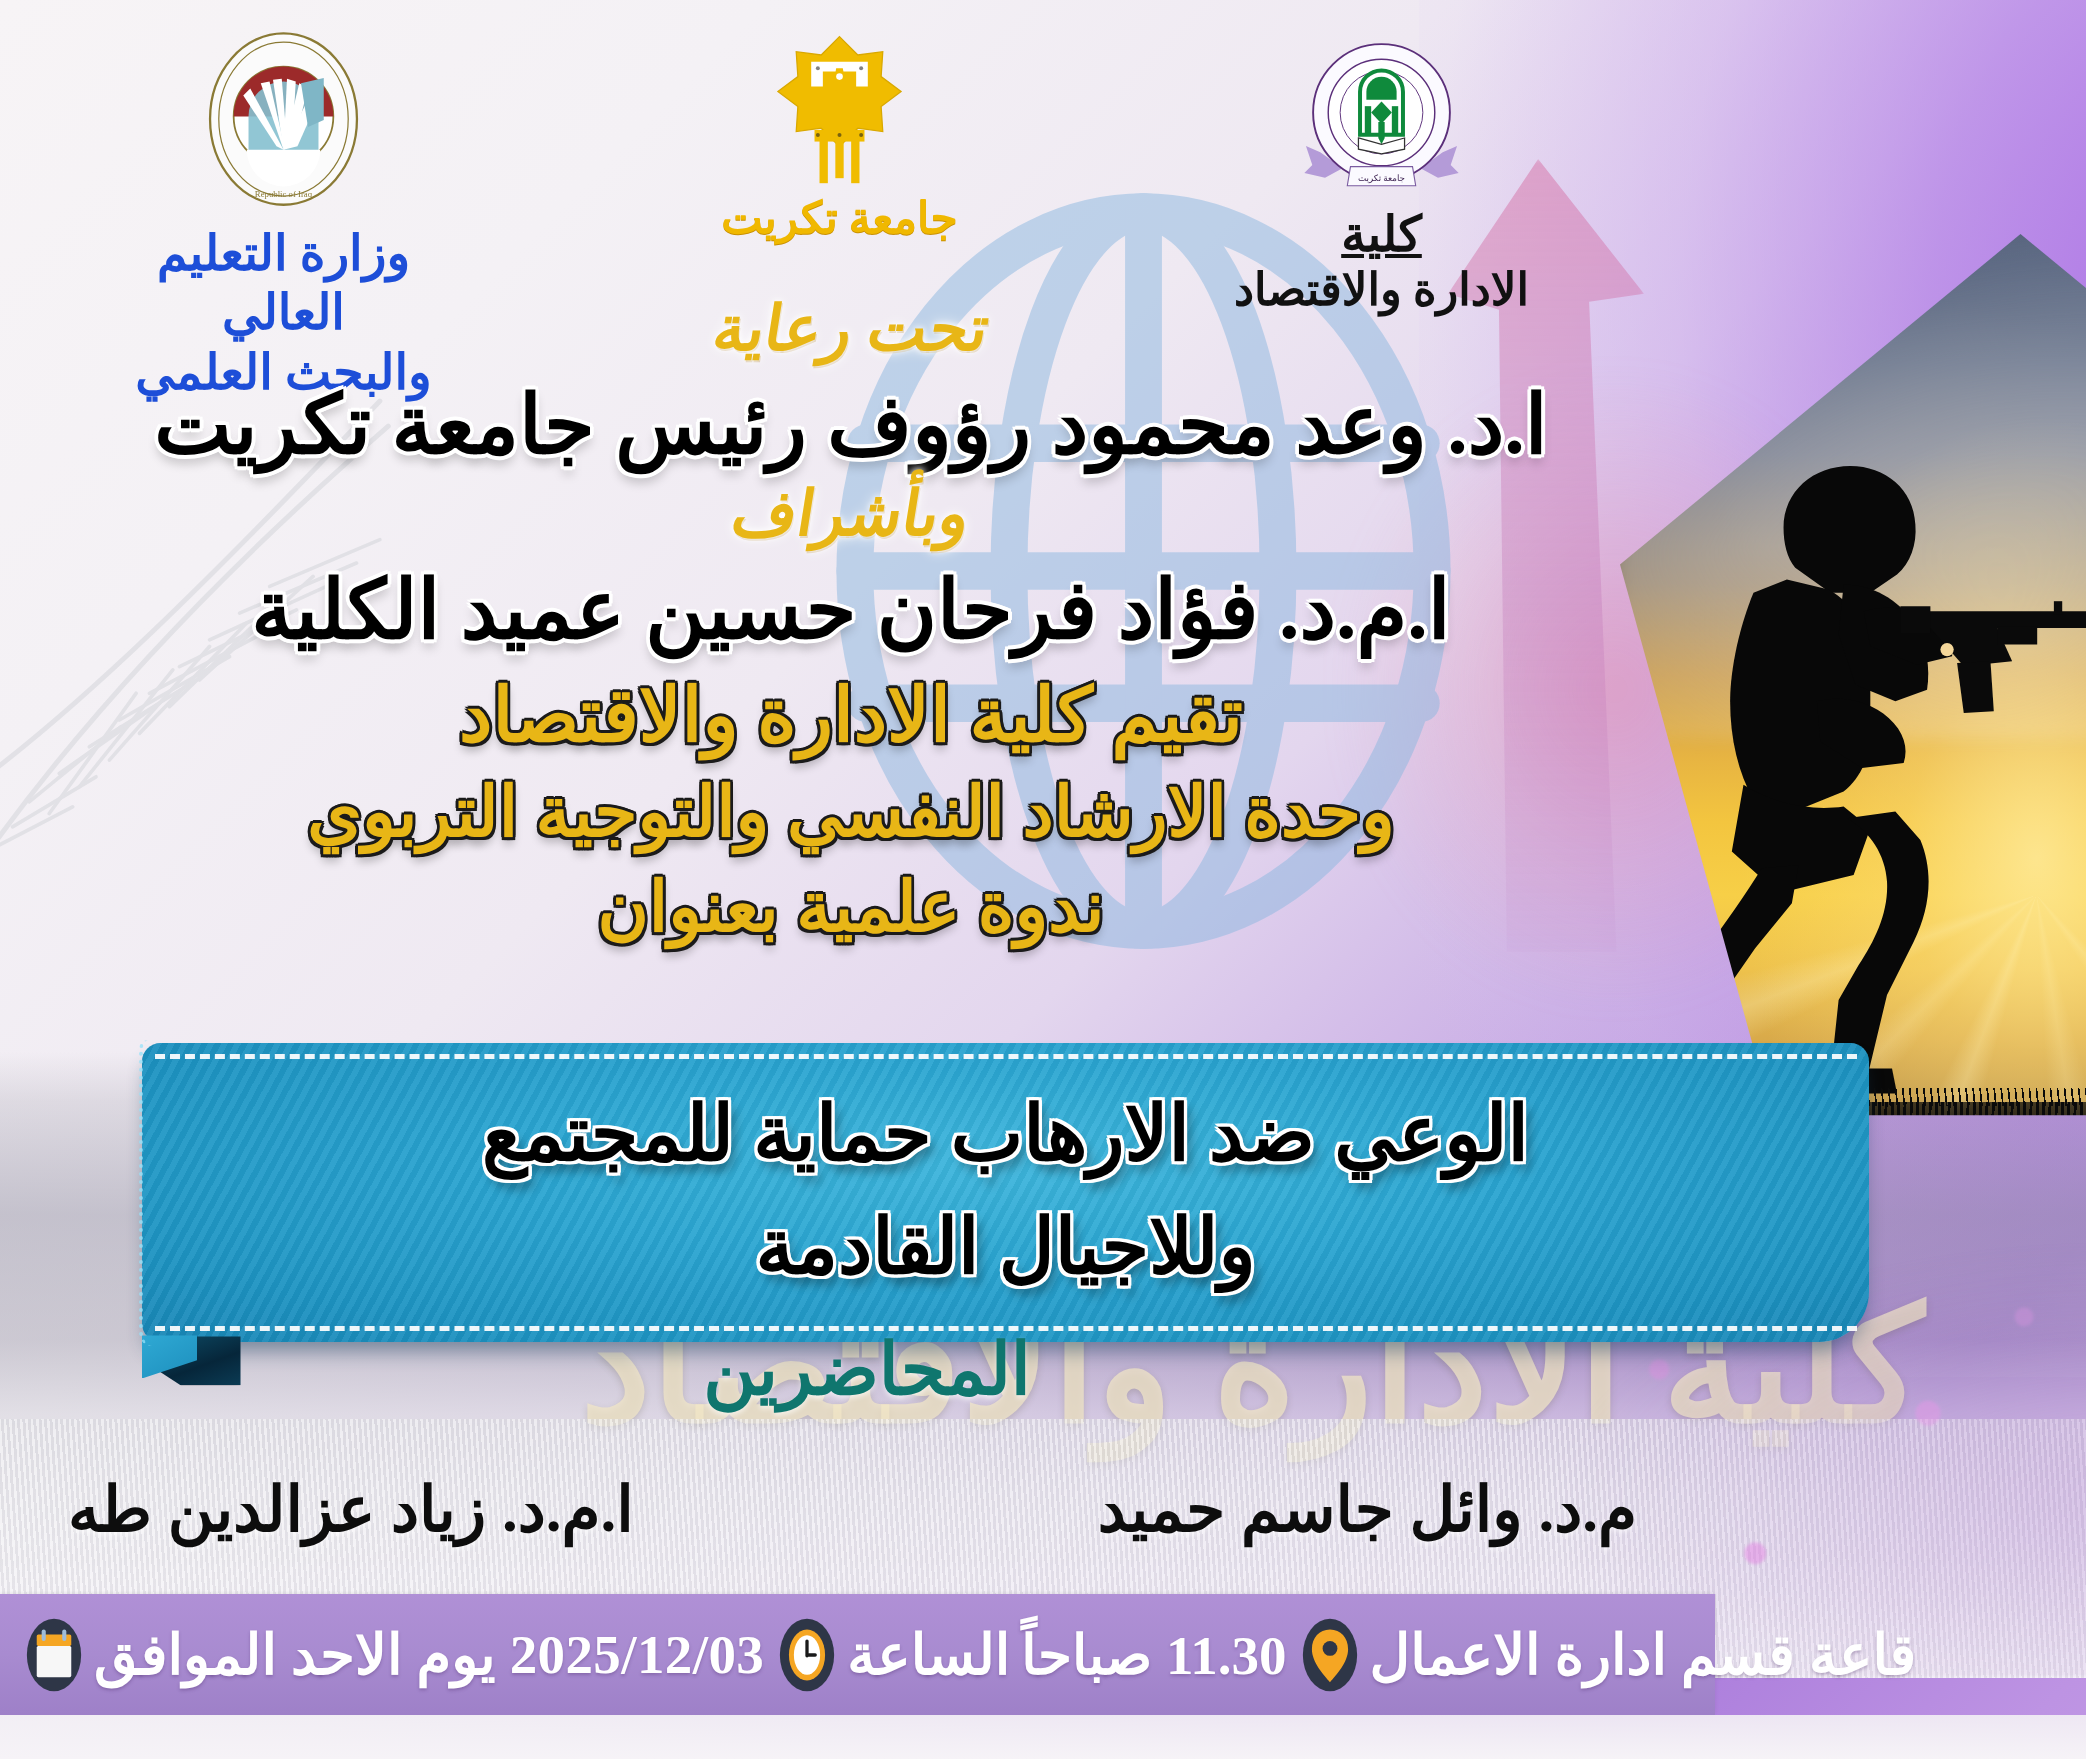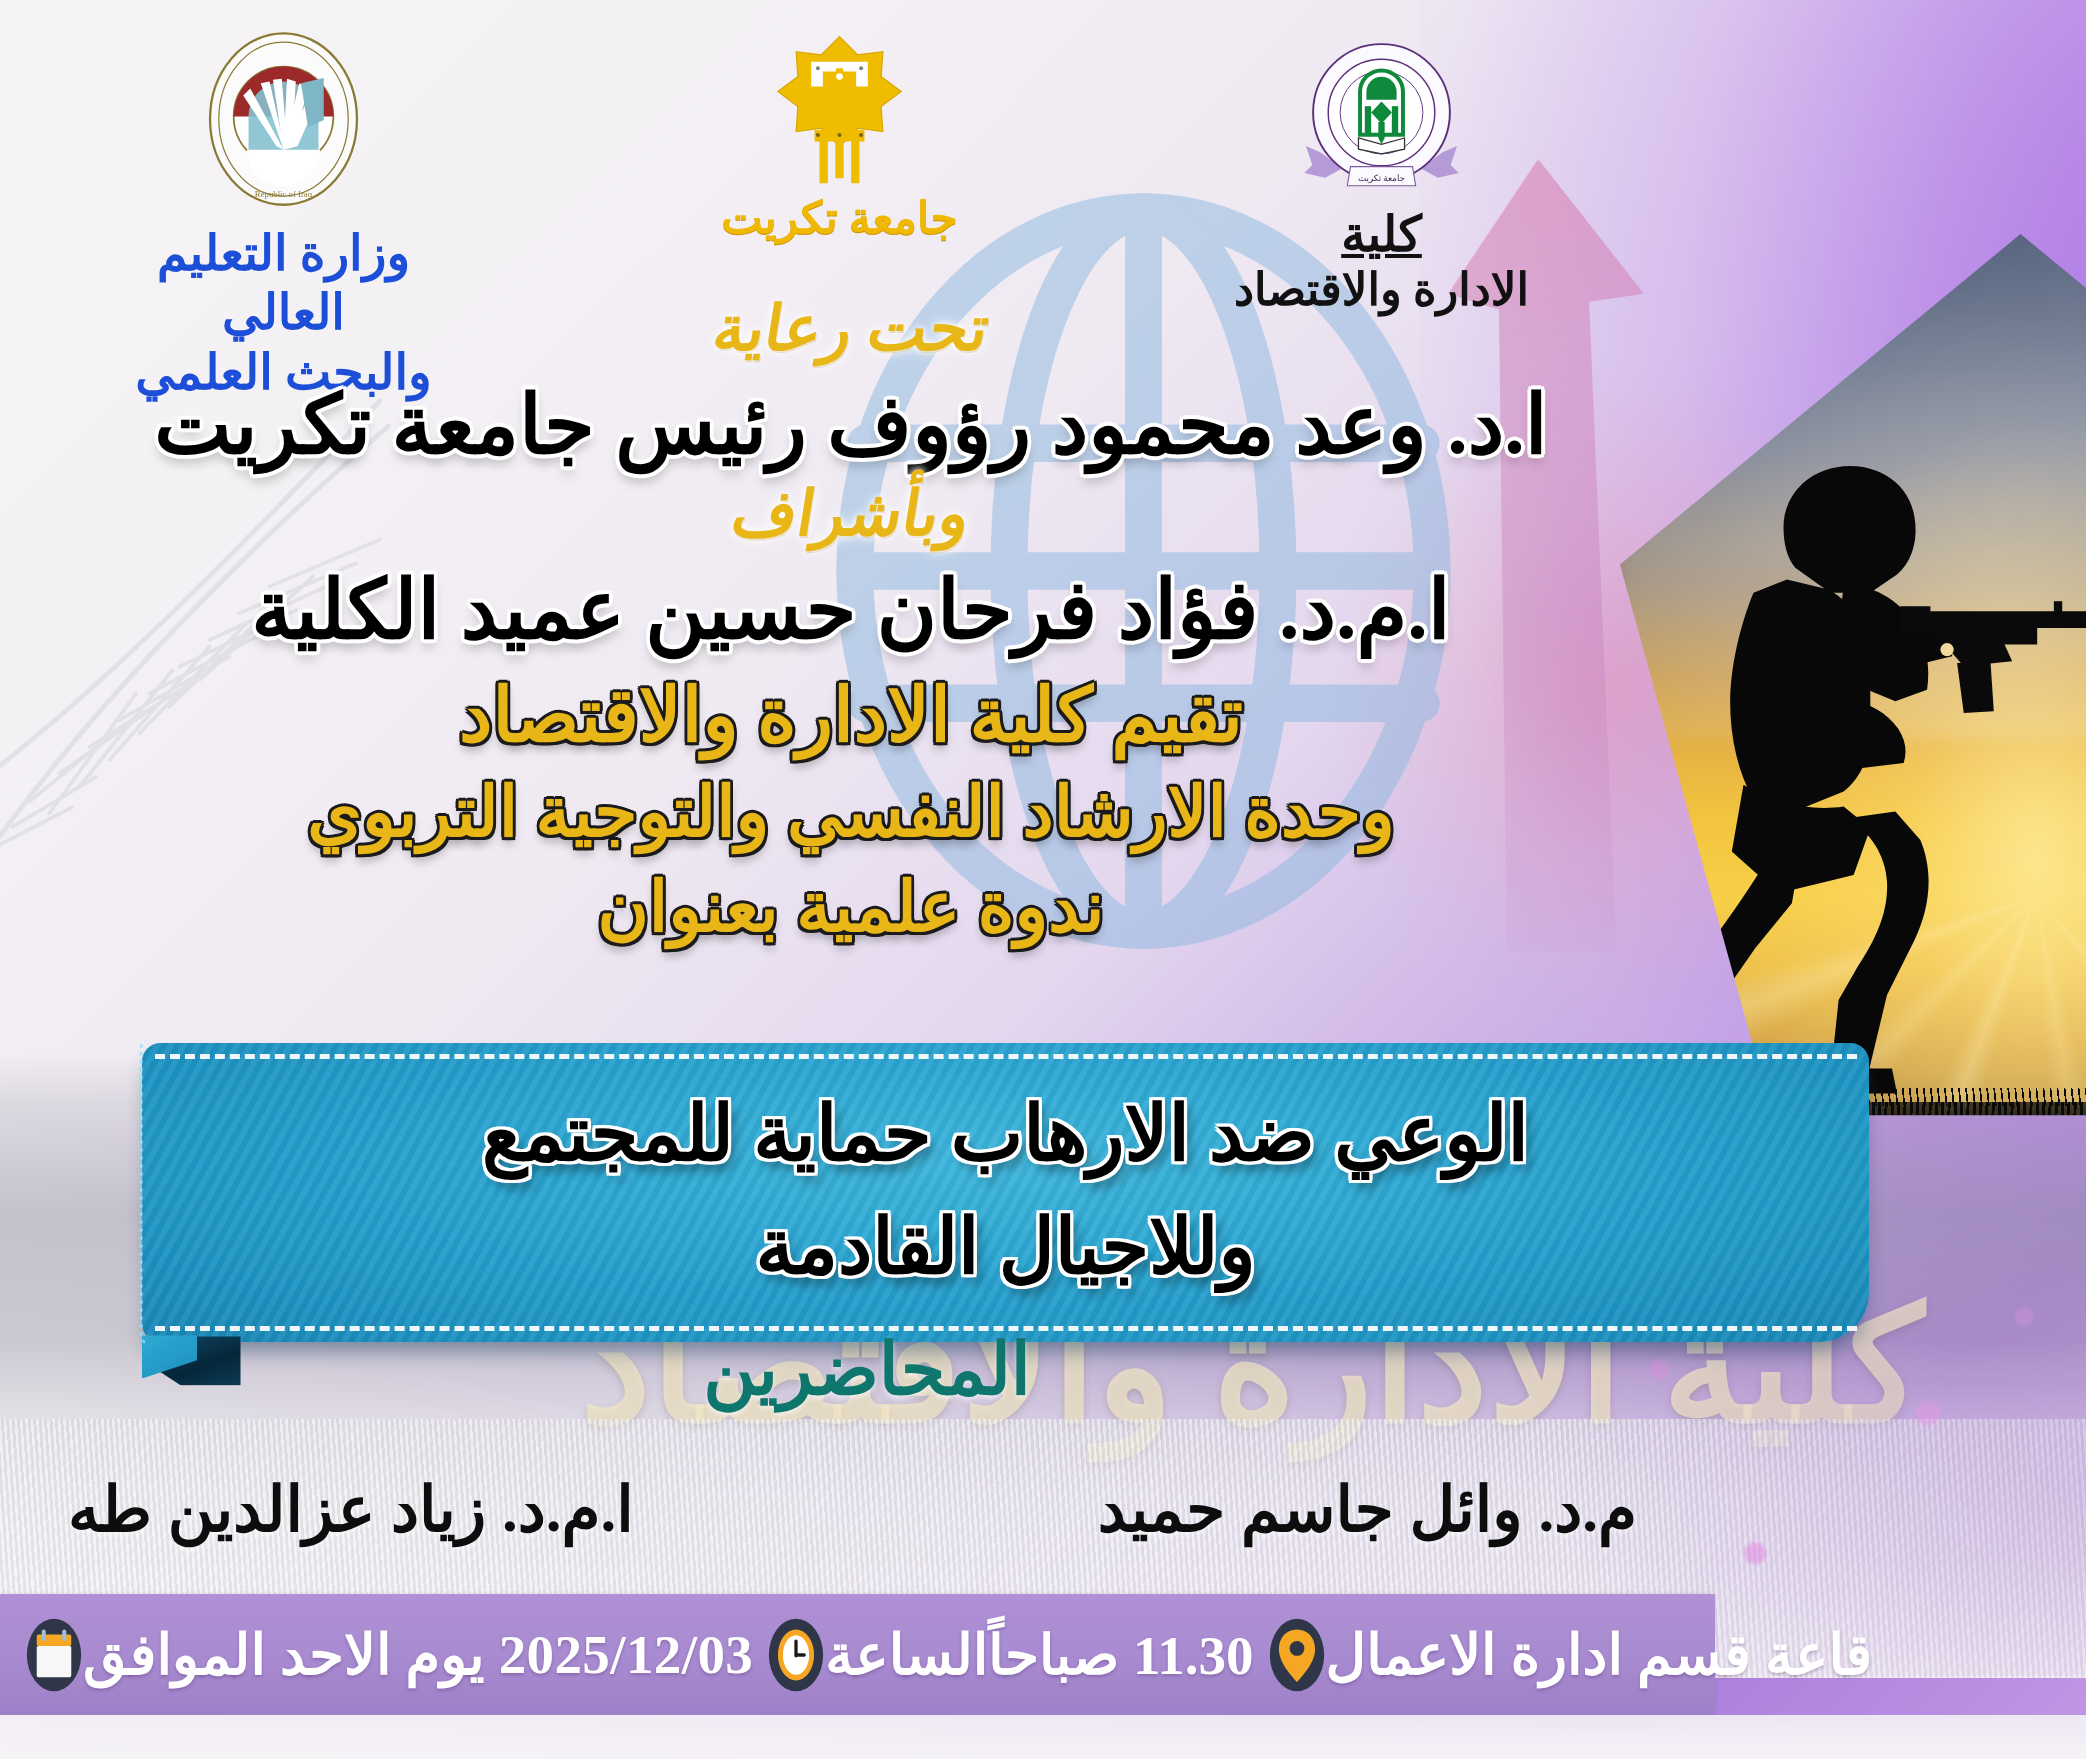--- a/index.html
+++ b/index.html
@@ -310,21 +310,21 @@
   #footer {
     position: absolute; left: 0; bottom: 44px;
     width: 1715px; height: 121px;
     background: linear-gradient(180deg, #b090d6 0%, #a88bd0 50%, #9e80c8 100%);
     display: flex; flex-direction: row-reverse; align-items: center;
     direction: rtl;
     padding: 0 16.7px 0 25px;
     gap: 14px;
     box-shadow: 0 -1.3px 4.2px rgba(0,0,0,.08);
   }
-  .fi { display: flex; flex-direction: row-reverse; align-items: center; }
+  .fi { display: flex; flex-direction: row-reverse; align-items: center; gap: 11px; }
   .fi-text {
     font-family: "Liberation Serif", serif; font-weight: 700;
     font-size: 56px; color: #ffffff; white-space: nowrap;
     text-shadow: 0 1.7px 3.3px rgba(60,30,90,.28);
   }
   .fi-text.num { font-size: 55px; letter-spacing: 0.4px; }
   .fi-icon { width: 58px; height: 74px; flex: 0 0 auto; }
   .fi-icon svg { width: 100%; height: 100%; }
   #footer-bottom-strip {
     position: absolute; left: 0; bottom: 0; width: 100%; height: 44px;

